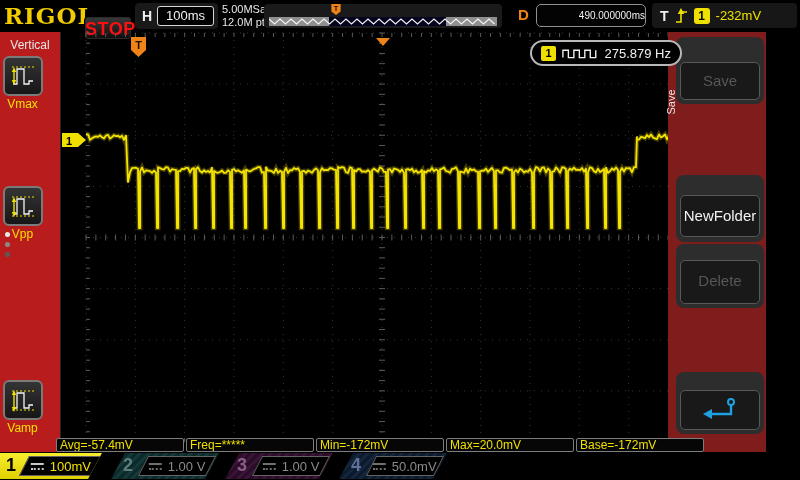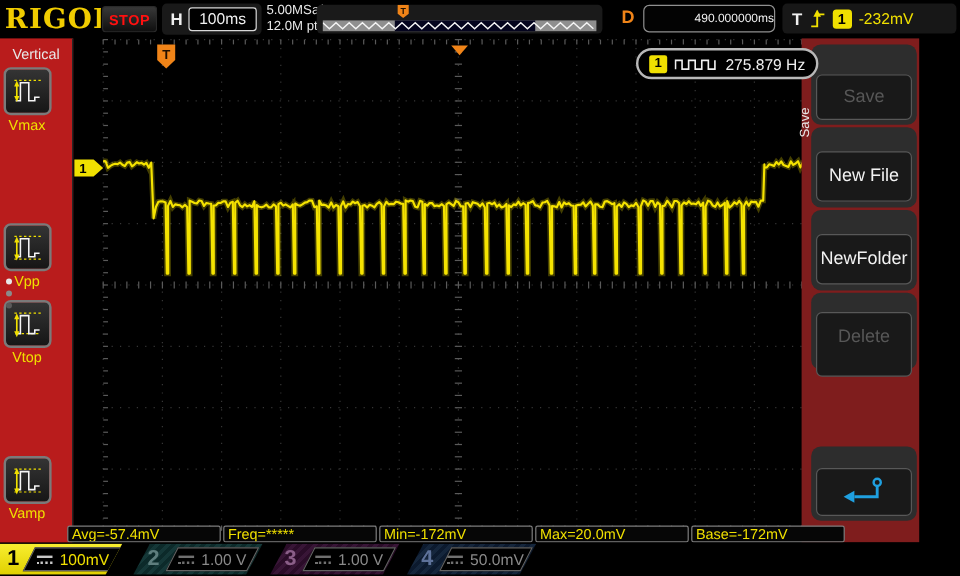--- a/index.html
+++ b/index.html
@@ -3,23 +3,23 @@
 <meta charset="utf-8">
 <style>
   * { box-sizing: border-box; margin: 0; padding: 0; }
   html,body { width:800px; height:480px; background:#000; overflow:hidden;
     font-family:"Liberation Sans", sans-serif; position:relative; color:#fff; }
   .abs { position:absolute; }
 
   
   .brand { left:4px; top:2px; font-family:"DejaVu Serif", serif; font-weight:bold;
     font-size:23px; color:#f0cc00; letter-spacing:1px; }
-  .stop-btn { left:84px; top:4px; width:48px; height:24px; border-radius:4px;
+  .stop-btn { left:84px; top:16px; width:48px; height:24px; border-radius:4px;
     background:linear-gradient(#3a3a3a,#0d0d0d); color:#ff1010; font-weight:bold;
-    font-size:12px; text-align:center; line-height:24px; letter-spacing:.5px;
+    font-size:18px; text-align:center; line-height:24px; letter-spacing:.5px;
     border:1px solid #000; box-shadow:0 0 0 1px #2a2a2a inset; }
   .h-group { left:135px; top:3px; width:83px; height:26px; background:#191919;
     border-radius:4px; }
   .h-label { left:7px; top:5px; font-weight:bold; font-size:14px; color:#f0f0f0; }
   .h-box { left:22px; top:3px; width:57px; height:20px; background:#000;
     border:1px solid #d8d8d8; border-radius:3px; color:#f0f0f0; font-size:13px;
     text-align:center; line-height:18px; }
   .srate { left:222px; top:3px; font-size:11px; line-height:13px; color:#e8e8e8; }
   .delay-bar { left:264px; top:4px; width:238px; height:24px; background:#1a1a1a;
     border-radius:4px; }
@@ -172,33 +172,20 @@
         <path d="M2 25 H24" stroke="#f0e000" stroke-width="1" stroke-dasharray="2 2" fill="none"></path>
         <path d="M3 23 H7 V8 H14 V23 H19 V20 H23" stroke="#f5f5f5" stroke-width="1.3" fill="none"></path>
         <path d="M4 23 V9" stroke="#f0e000" stroke-width="1.4"></path>
         <polygon points="4,6 1.8,11 6.2,11" fill="#f0e000"></polygon>
         <polygon points="4,26 1.8,21 6.2,21" fill="#f0e000"></polygon>
       </svg>
     </div>
     <div class="v-label">Vpp</div>
   </div>
 
-  <div class="abs v-item" style="top:218px">
-    <div class="v-icon">
-      <svg width="32" height="30" viewBox="0 0 26 30">
-        <path d="M2 6 H24" stroke="#f0e000" stroke-width="1" stroke-dasharray="2 2" fill="none"></path>
-        <path d="M8 23 H24" stroke="#f0e000" stroke-width="1" stroke-dasharray="2 2" fill="none"></path>
-        <path d="M3 23 H7 V8 H14 V23 H19 V20 H23" stroke="#f5f5f5" stroke-width="1.3" fill="none"></path>
-        <path d="M4 23 V9" stroke="#f0e000" stroke-width="1.4"></path>
-        <polygon points="4,6 1.8,11 6.2,11" fill="#f0e000"></polygon>
-        <polygon points="4,26 1.8,21 6.2,21" fill="#f0e000"></polygon>
-      </svg>
-    </div>
-    <div class="v-label">Vtop</div>
-  </div>
 
 
   <div class="abs v-item" style="top:348px">
     <div class="v-icon">
       <svg width="32" height="30" viewBox="0 0 26 30">
         <path d="M2 6 H24" stroke="#f0e000" stroke-width="1" stroke-dasharray="2 2" fill="none"></path>
         <path d="M2 25 H24" stroke="#f0e000" stroke-width="1" stroke-dasharray="2 2" fill="none"></path>
         <path d="M3 23 H7 V8 H14 V23 H19 V20 H23" stroke="#f5f5f5" stroke-width="1.3" fill="none"></path>
         <path d="M4 24 V8" stroke="#f0e000" stroke-width="1.4"></path>
         <polygon points="4,5 1.8,10 6.2,10" fill="#f0e000"></polygon>
@@ -560,28 +547,25 @@
     <text x="693" y="260" font-size="9" font-weight="bold" fill="#201000" text-anchor="middle">T</text>
   </g>
 </svg>
 
 <div class="abs menu">
   <div class="abs menu-tab">Save</div>
 
   <div class="abs sk-box" style="top:5px;height:67px">
     <div class="sk-btn off" style="top:25px;height:38px;line-height:36px">Save</div>
   </div>
-  <div class="abs sk-box" style="top:74px;height:67px">
-    <div class="sk-btn on" style="top:20px;height:42px;line-height:40px">New File</div>
-  </div>
   <div class="abs sk-box" style="top:143px;height:67px">
     <div class="sk-btn on" style="top:20px;height:42px;line-height:40px">NewFolder</div>
   </div>
   <div class="abs sk-box" style="top:212px;height:64px">
-    <div class="sk-btn off" style="top:16px;height:54px;line-height:40px">Delete</div>
+    <div class="sk-btn off" style="top:16px;height:44px;line-height:40px">Delete</div>
   </div>
   <div class="abs sk-box" style="top:340px;height:62px">
     <div class="sk-btn on" style="top:18px;height:40px">
       <svg width="44" height="30" viewBox="0 0 44 30" style="margin-top:4px">
         <circle cx="33" cy="7" r="3" fill="none" stroke="#1fa0e0" stroke-width="2"></circle>
         <path d="M33 10 V19 H14" fill="none" stroke="#1fa0e0" stroke-width="2.4"></path>
         <polygon points="14,14 14,24 5,19" fill="#1fa0e0"></polygon>
       </svg>
     </div>
   </div>

